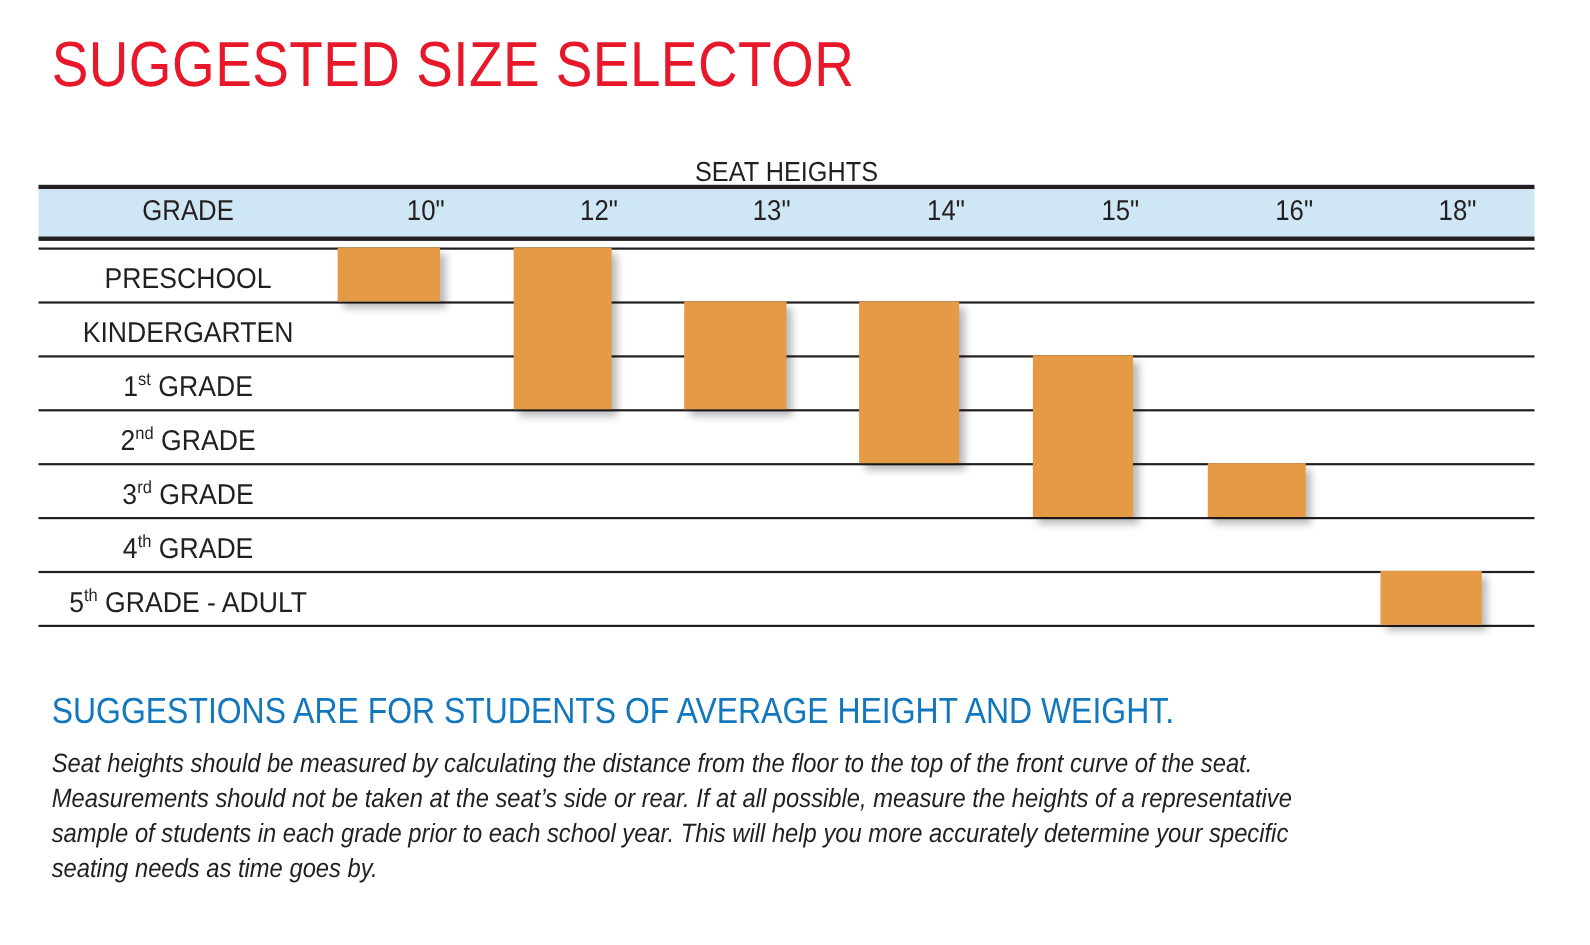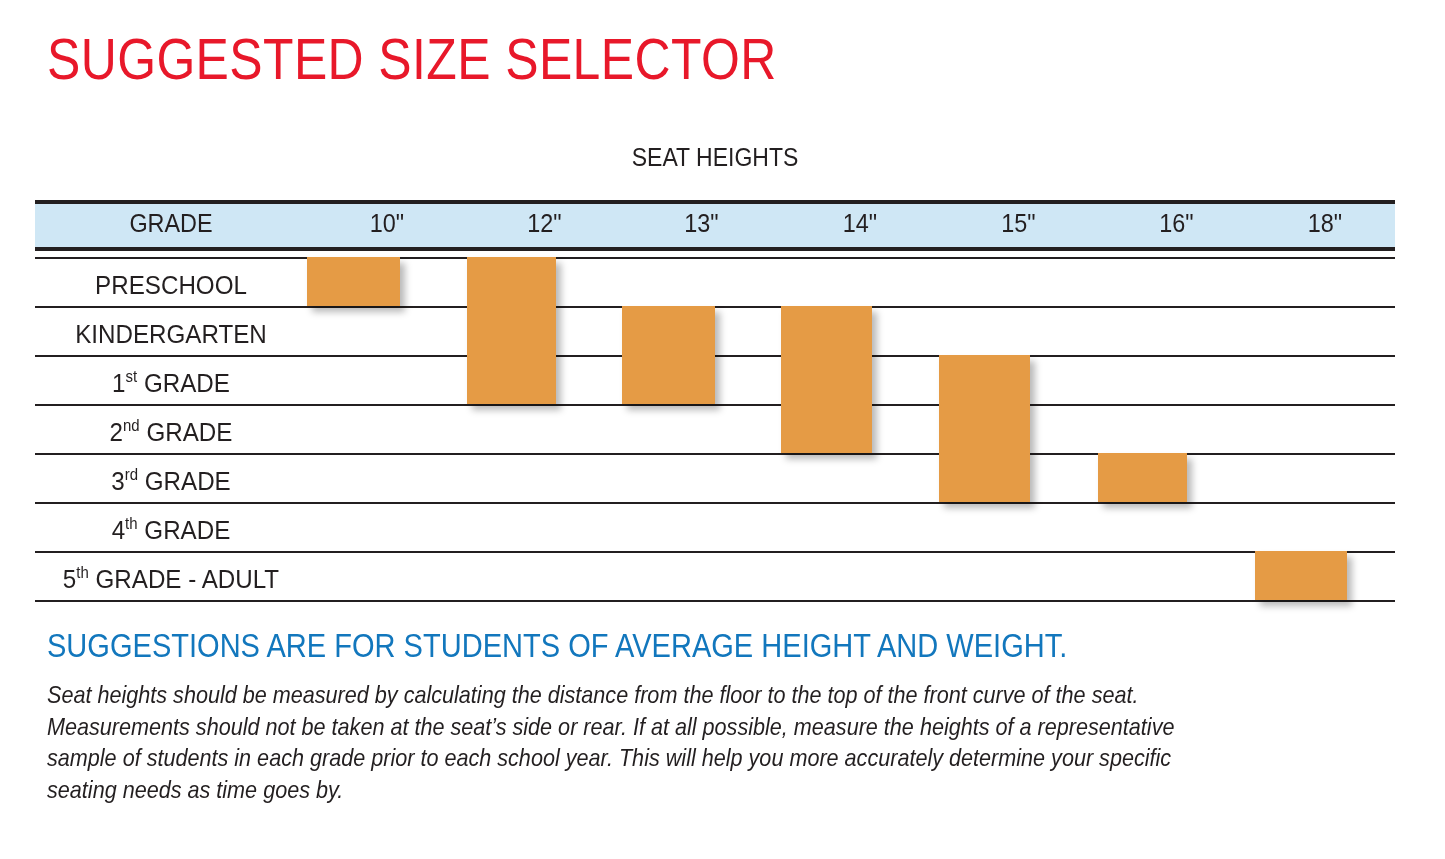--- a/index.html
+++ b/index.html
@@ -42,21 +42,21 @@
     line-height: 30px;
     transform: scaleX(0.92);
     transform-origin: center top;
     white-space: nowrap;
   }
 
   
   #size-table {
     position: absolute;
     left: 35px;
-    top: 200px;
+    top: 168px;
     width: 1360px;
     height: 404px;
   }
 
   .rule {
     position: absolute;
     left: 0;
     width: 1360px;
     background: #231f20;
     height: 2px;

